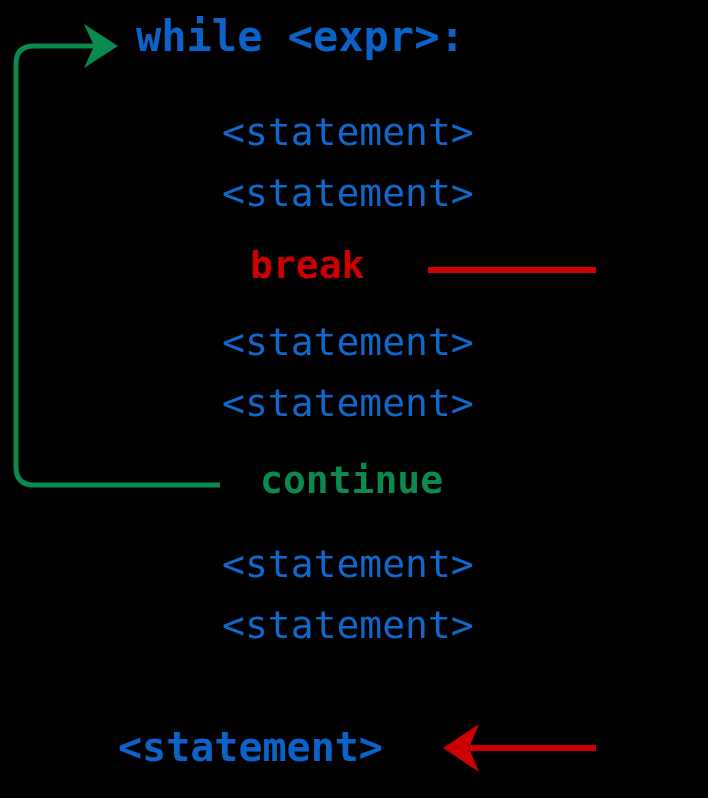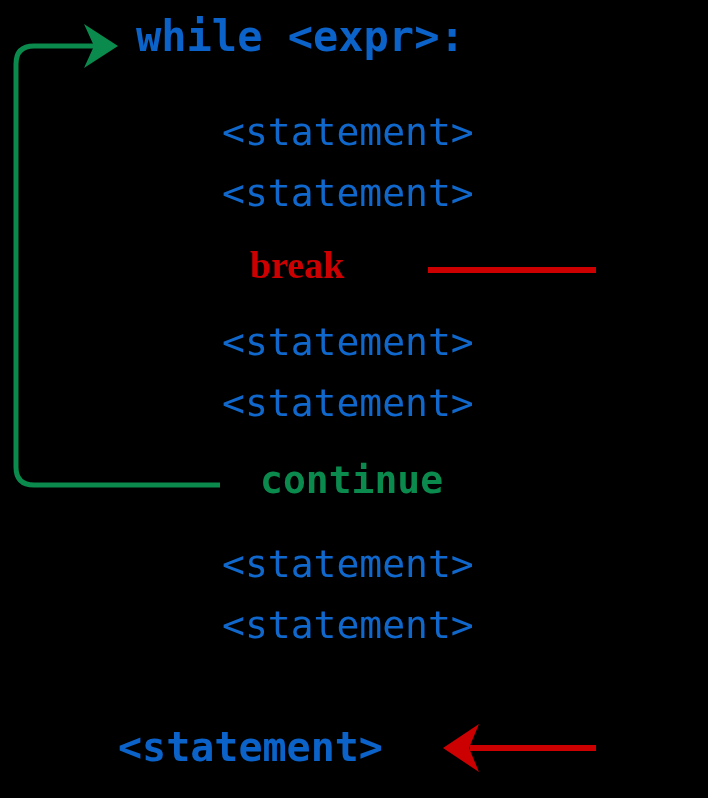--- a/index.html
+++ b/index.html
@@ -39,21 +39,20 @@
   .stmt-3 { top: 323px; }
   .stmt-4 { top: 384px; }
   .stmt-5 { top: 545px; }
   .stmt-6 { top: 606px; }
   .kw-break {
     left: 250px;
     top: 246px;
     font-size: 38px;
     font-weight: bold;
     color: #cc0000;
-    font-family: Liberation Serif, serif;
   }
   .kw-continue {
     left: 260px;
     top: 461px;
     font-size: 38px;
     font-weight: bold;
     color: #0b8a4d;
   }
   .stmt-final {
     left: 118px;

